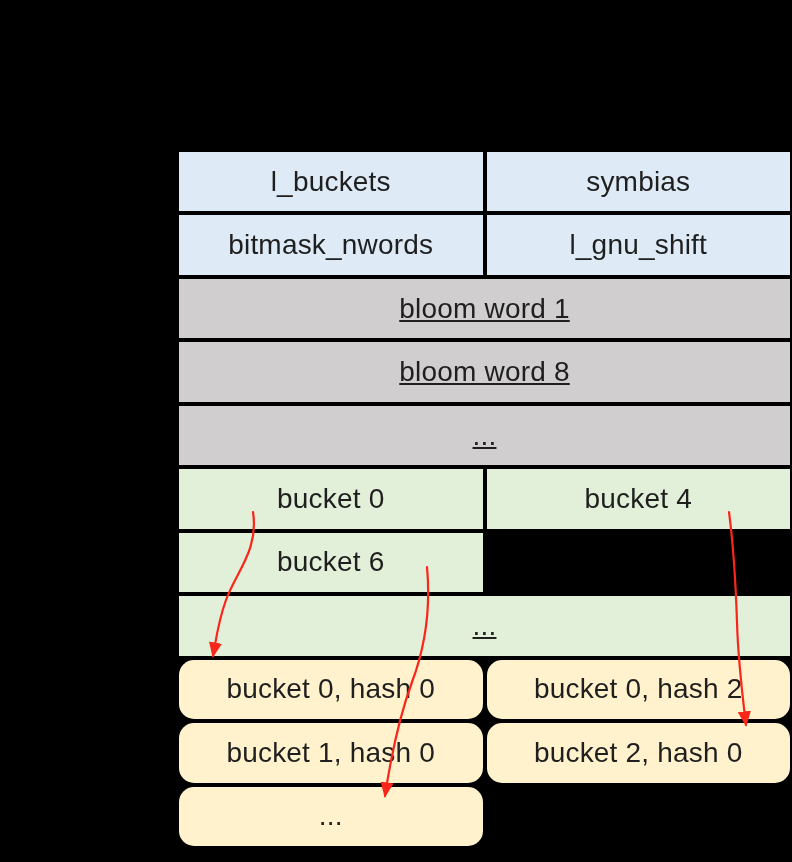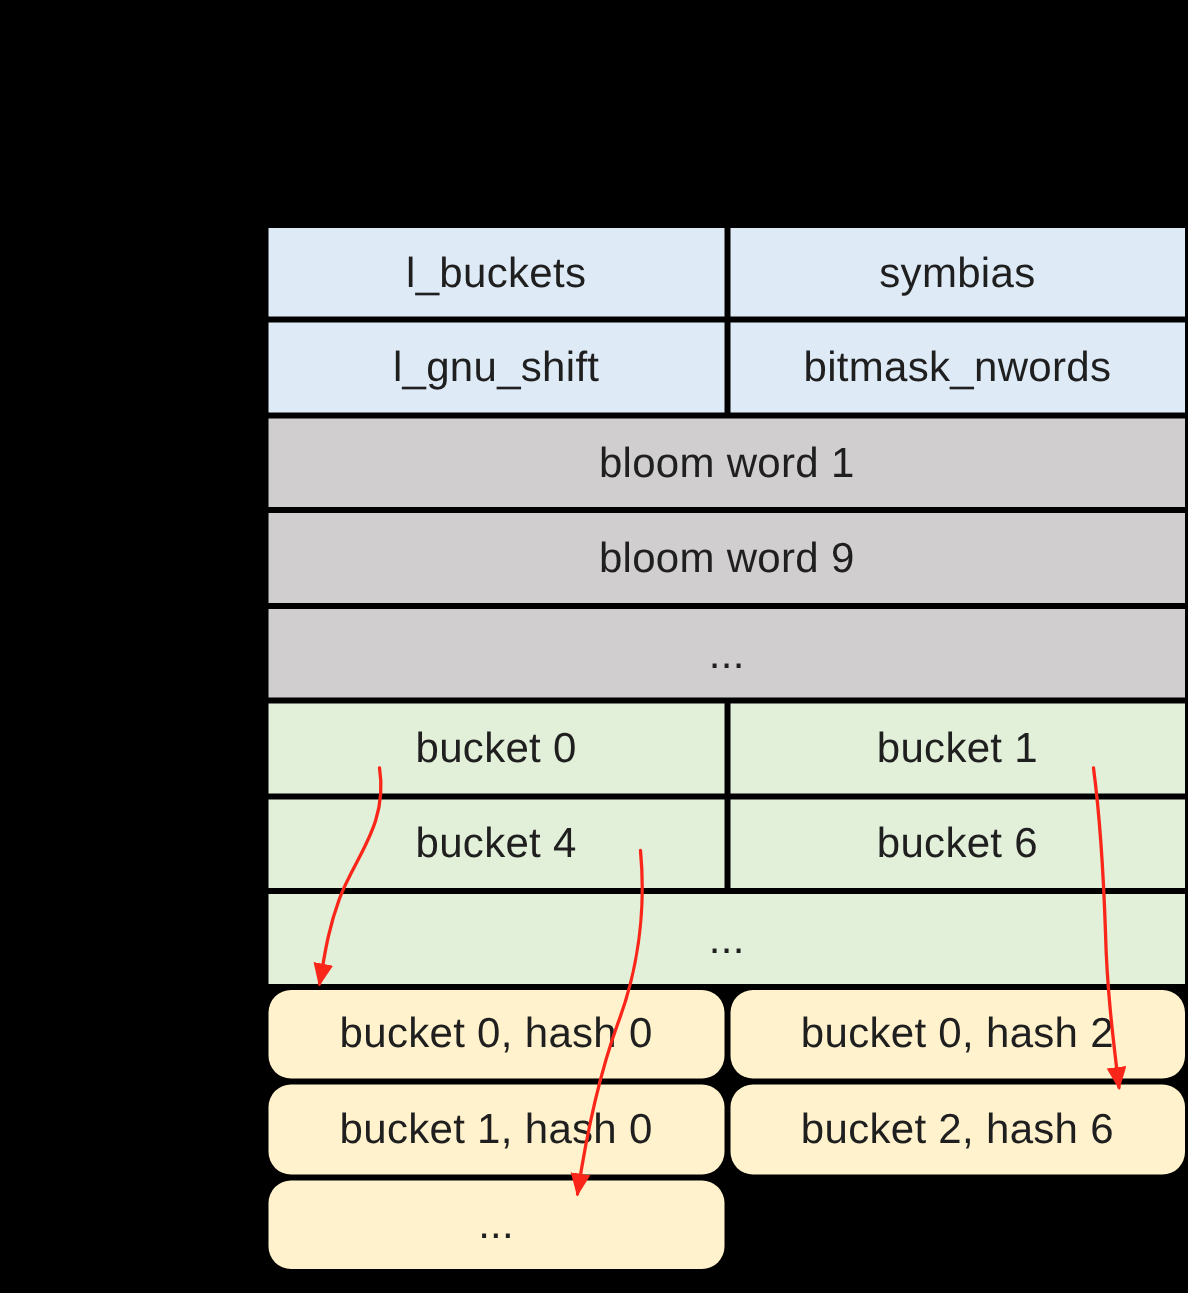--- a/index.html
+++ b/index.html
@@ -33,21 +33,21 @@
     display: flex;
     align-items: center;
     justify-content: center;
     font-size: 28px;
     font-weight: 400;
     color: var(--cell-text, #1f1f1f);
     white-space: nowrap;
     overflow: hidden;
     letter-spacing: 0.2px;
   }
-  .cell.full { grid-column: 1 / -1; }
+  .cell.full { grid-column: 1 / -1; text-decoration: underline; }
   .cell.header  { background: var(--header-blue,  #deebf7); }
   .cell.bloom   { background: var(--bloom-gray,   #d0cece); }
   .cell.buckets { background: var(--bucket-green, #e2efd9); }
   .cell.chains  { background: var(--chain-yellow, #fff2cc); border-radius: 15px; }
   #arrow-overlay {
     position: absolute;
     left: 0; top: 0;
     width: 792px;
     height: 862px;
     pointer-events: none;
@@ -63,43 +63,42 @@
 </head>
 <body>
 
 <div id="stage">
 
   <div id="hash-table">
 
     <div class="cell header">l_buckets</div>
     <div class="cell header">symbias</div>
 
+    <div class="cell header">bitmask_nwords</div>
     <div class="cell header">l_gnu_shift</div>
-    <div class="cell header">bitmask_nwords</div>
 
     <div class="cell bloom full">bloom word 1</div>
 
-    <div class="cell bloom full">bloom word 9</div>
+    <div class="cell bloom full">bloom word 8</div>
 
     <div class="cell bloom full">...</div>
 
     <div class="cell buckets">bucket 0</div>
-    <div class="cell buckets">bucket 1</div>
 
     <div class="cell buckets">bucket 4</div>
     <div class="cell buckets">bucket 6</div>
 
     <div class="cell buckets full">...</div>
 
     <div class="cell chains">bucket 0, hash 0</div>
 
     <div class="cell chains">bucket 0, hash 2</div>
     <div class="cell chains">bucket 1, hash 0</div>
 
-    <div class="cell chains">bucket 2, hash 6</div>
+    <div class="cell chains">bucket 2, hash 0</div>
     <div class="cell chains">...</div>
   </div>
 
   <svg id="arrow-overlay" viewBox="0 0 792 862" xmlns="http://www.w3.org/2000/svg">
     <defs>
       <marker id="arrowhead" markerWidth="8" markerHeight="7" refX="6.2" refY="3" orient="auto" markerUnits="strokeWidth">
         <path d="M0,0 L7,3 L0,6 Z" class="arrowhead"></path>
       </marker>
     </defs>
     <path class="arrow-path" marker-end="url(#arrowhead)" d="M 253 512 C 259 550, 236 572, 226 600 C 218 622, 216 640, 213 656"></path>

